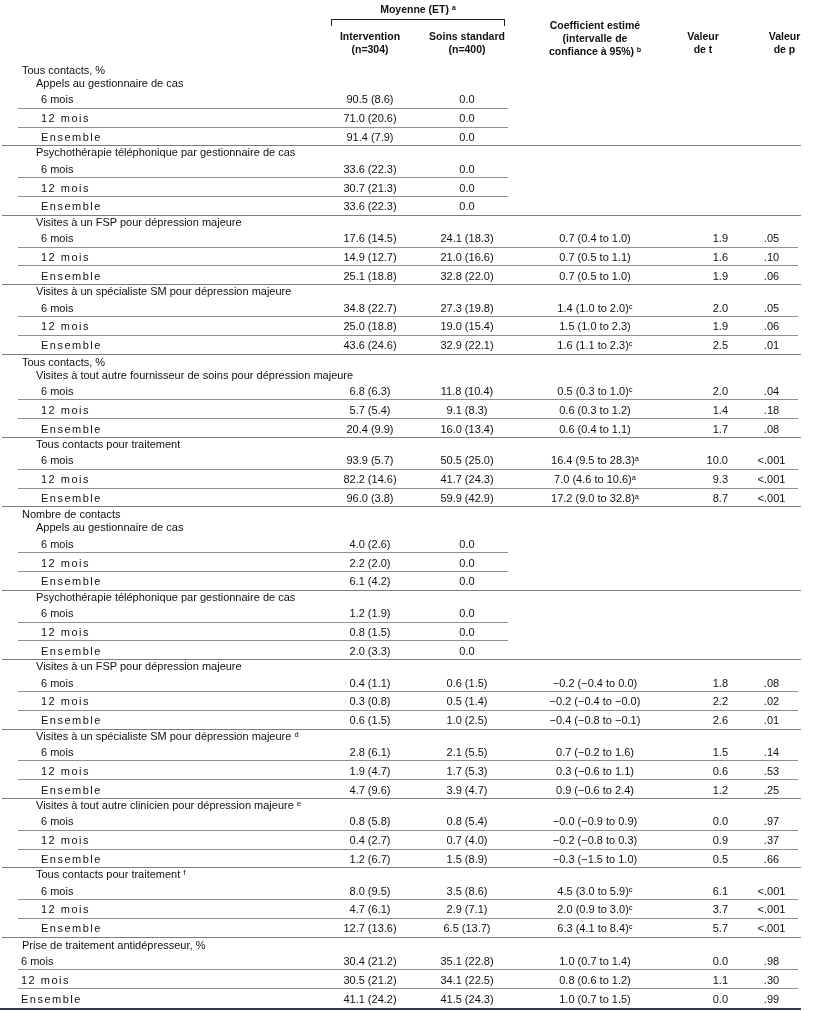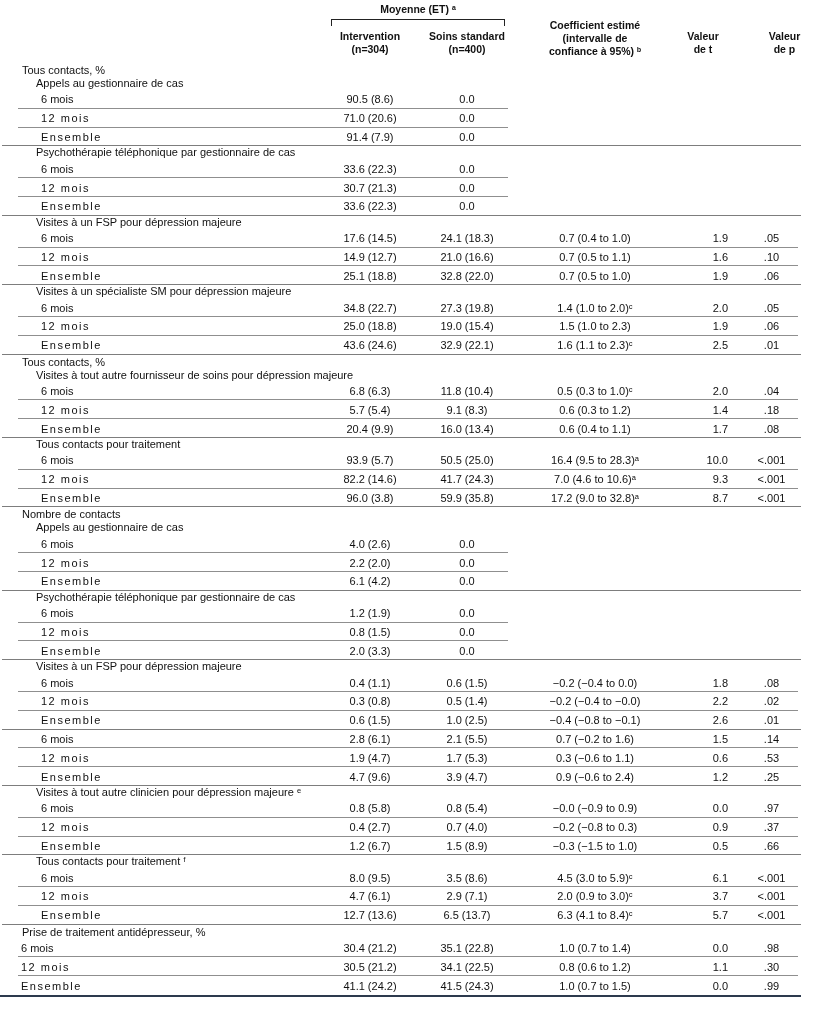--- a/index.html
+++ b/index.html
@@ -221,21 +221,21 @@
         <span class="c-int">82.2 (14.6)</span>
         <span class="c-std">41.7 (24.3)</span>
         <span class="c-coef">7.0 (4.6 to 10.6)ᵃ</span>
         <span class="c-t">9.3</span>
         <span class="c-p">&lt;.001</span>
         <div class="rule full"></div>
       </div>
       <div class="row">
         <span class="row-label ls">Ensemble</span>
         <span class="c-int">96.0 (3.8)</span>
-        <span class="c-std">59.9 (35.8)</span>
+        <span class="c-std">59.9 (42.9)</span>
         <span class="c-coef">17.2 (9.0 to 32.8)ᵃ</span>
         <span class="c-t">8.7</span>
         <span class="c-p">&lt;.001</span>
         <div class="rule sep"></div>
       </div>
       <div class="sec-title">Nombre de contacts</div>
       <div class="grp-label">Appels au gestionnaire de cas</div>
       <div class="row">
         <span class="row-label">6 mois</span>
         <span class="c-int">4.0 (2.6)</span>
@@ -312,20 +312,21 @@
       </div>
       <div class="row">
         <span class="row-label ls">Ensemble</span>
         <span class="c-int">0.6 (1.5)</span>
         <span class="c-std">1.0 (2.5)</span>
         <span class="c-coef">−0.4 (−0.8 to −0.1)</span>
         <span class="c-t">2.6</span>
         <span class="c-p">.01</span>
         <div class="rule sep"></div>
       </div>
+      <div class="grp-label">Visites à un spécialiste SM pour dépression majeure ᵈ</div>
       <div class="row">
         <span class="row-label">6 mois</span>
         <span class="c-int">2.8 (6.1)</span>
         <span class="c-std">2.1 (5.5)</span>
         <span class="c-coef">0.7 (−0.2 to 1.6)</span>
         <span class="c-t">1.5</span>
         <span class="c-p">.14</span>
         <div class="rule full"></div>
       </div>
       <div class="row">

